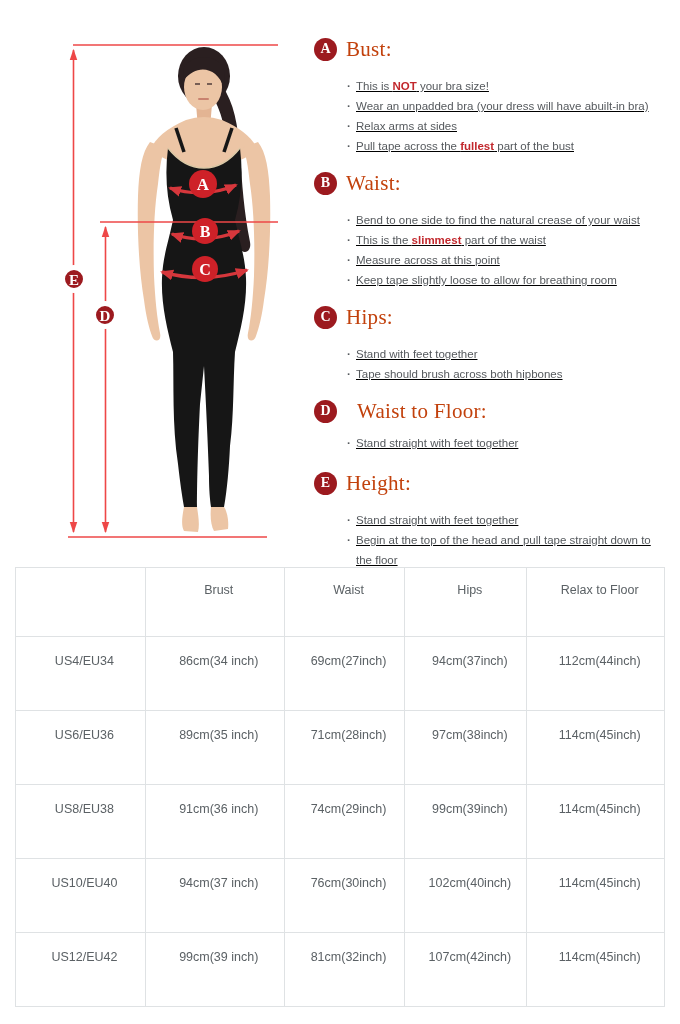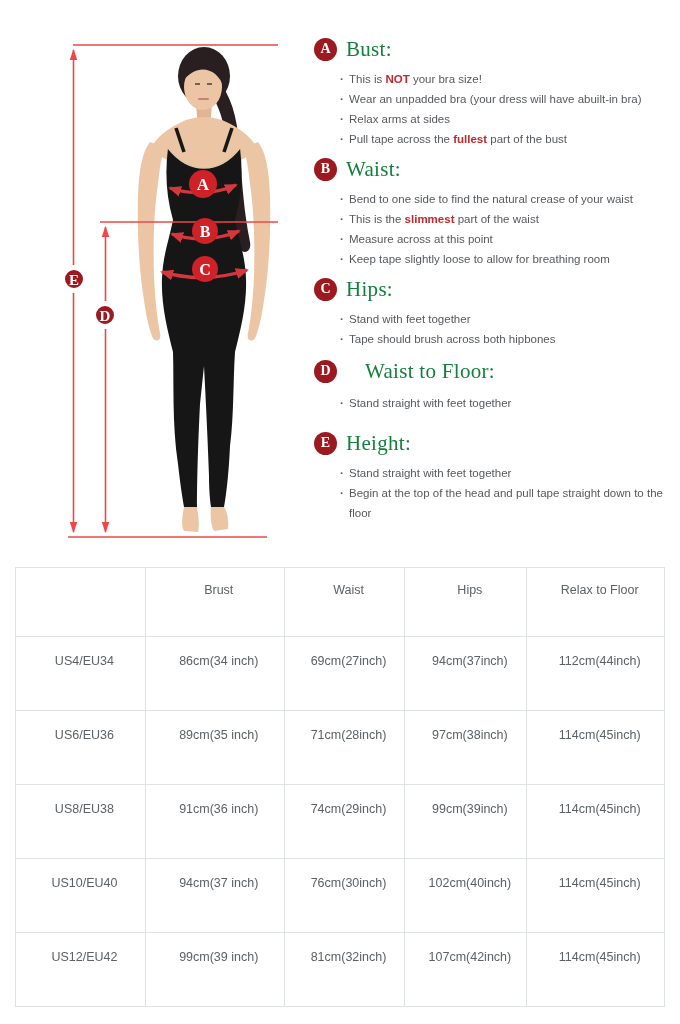--- a/index.html
+++ b/index.html
@@ -14,27 +14,27 @@
   .instructions{position:absolute;left:314px;top:34px;width:362px;}
   .sec{margin-bottom:4px;}
   .sec-head{display:flex;align-items:center;height:30px;margin-bottom:2px;}
   .badge{
     flex:0 0 auto;width:23px;height:23px;border-radius:50%;
     background:#9c1a1f;color:#fff;display:inline-flex;align-items:center;justify-content:center;
     font-family:"Liberation Serif","DejaVu Serif",serif;font-weight:bold;font-size:14px;margin-right:9px;
   }
   .sec-title{
     font-family:"Liberation Serif","DejaVu Serif",serif;
-    color:#15803d;font-size:21px;letter-spacing:.3px;
+    color:#c2410c;font-size:21px;letter-spacing:.3px;
   }
   .sec-d{margin-top:7px;}
-  .sec-d .sec-title{margin-left:19px;}
+  .sec-d .sec-title{margin-left:11px;}
   .sec-d .tips{margin-top:7px;}
   .sec-e{margin-top:15px;}
-  .tips{list-style:none;margin:5px;padding:0;}
+  .tips{list-style:none;margin:12px;padding:0;text-decoration:underline;}
   .tips li{
     position:relative;padding-left:30px;color:#55595d;font-size:11.5px;line-height:20px;
   }
   .tips li::before{
     content:"\00b7";position:absolute;left:21px;top:0;font-weight:bold;color:#55595d;
   }
   .hl{color:#c2282d;font-weight:bold;}
   
   .size-table-wrap{margin:7px 15px 0 15px;}
   table.size-table{

